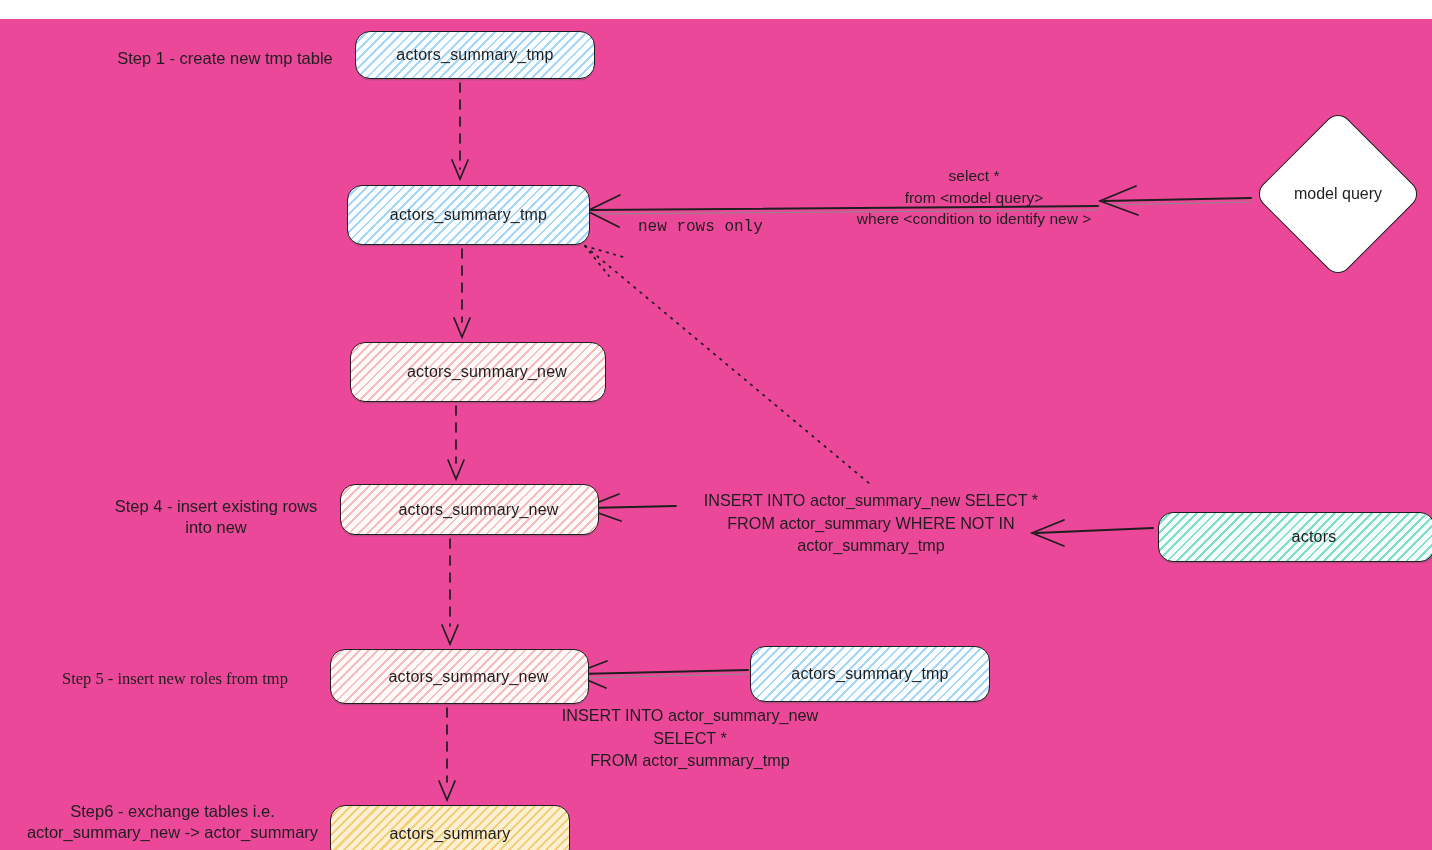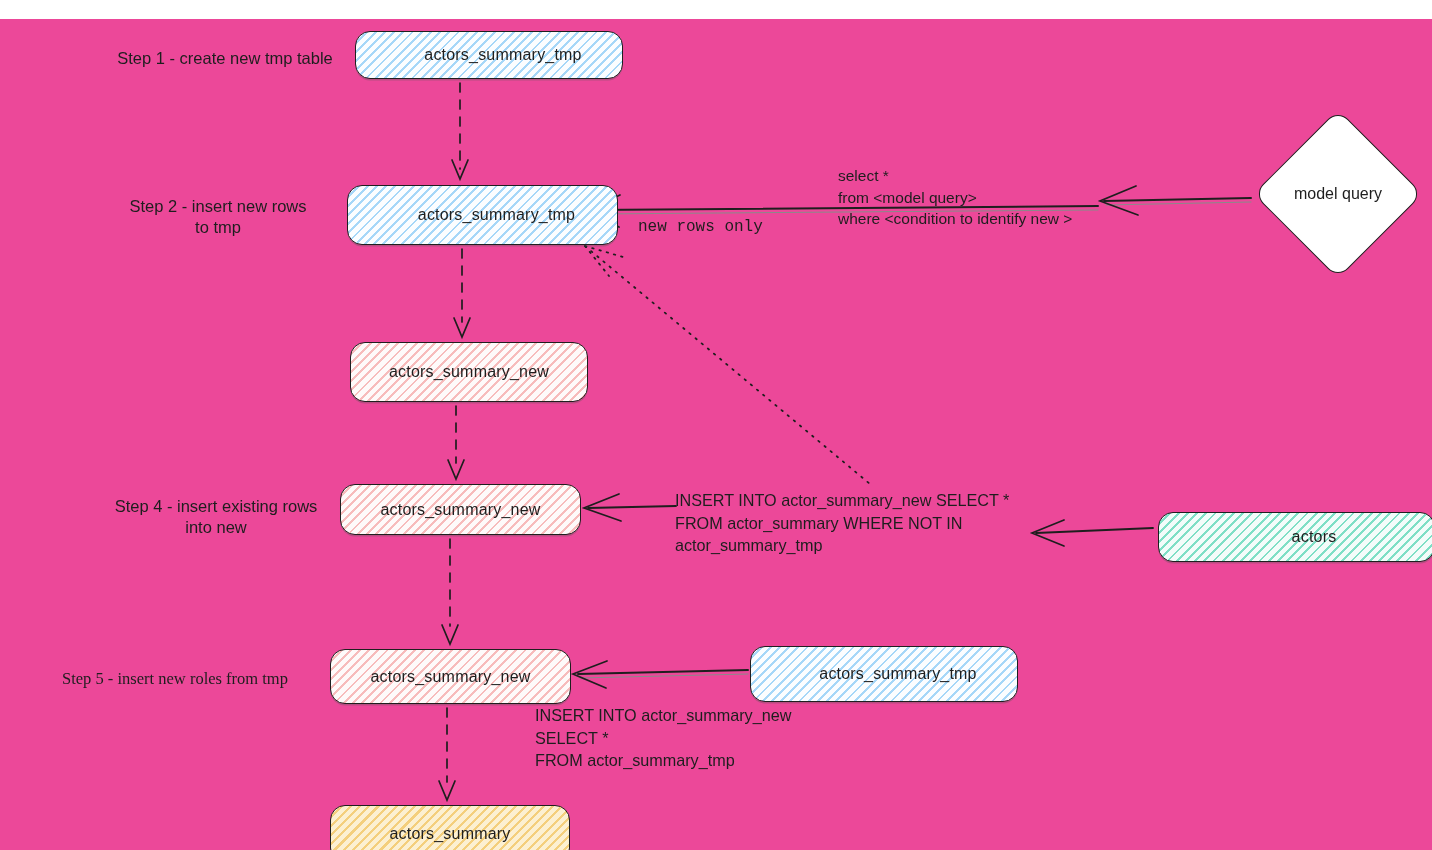--- a/index.html
+++ b/index.html
@@ -7,38 +7,38 @@
     position:relative;width:1432px;height:850px;background:#ec4899;overflow:hidden;
     font-family:"Liberation Sans","DejaVu Sans",sans-serif;color:#1e1e1e;margin-top:19px;
   }
   svg.arrows{position:absolute;left:0;top:0;z-index:1;}
   .node{
     position:absolute;z-index:2;display:flex;align-items:center;justify-content:center;
     border:1.7px solid #1f1f1f;border-radius:15px;
     box-shadow:0 2px 0 -0.5px rgba(90,90,90,0.35);
     font-size:16px;letter-spacing:0.2px;text-align:center;
   }
-  .fill-blue  {background:repeating-linear-gradient(135deg,#a6d7f8 0 2px,#fbfdff 2px 6.5px);padding-left:28px;}
-  .fill-red   {background:repeating-linear-gradient(135deg,#f7bcbc 0 2px,#fefafa 2px 6.5px);}
+  .fill-blue  {background:repeating-linear-gradient(135deg,#a6d7f8 0 2px,#fbfdff 2px 6.5px);}
+  .fill-red   {background:repeating-linear-gradient(135deg,#f7bcbc 0 2px,#fefafa 2px 6.5px);padding-left:18px;}
   .fill-green {background:repeating-linear-gradient(135deg,#7fdfc6 0 2px,#f3fcfa 2px 6.5px);}
   .fill-yellow{background:repeating-linear-gradient(135deg,#f4cf7d 0 2.2px,#fcf0d2 2.2px 6.5px);}
   .diamond{
     position:absolute;z-index:2;width:118px;height:118px;left:1278px;top:115px;
     transform:rotate(45deg);border:1.7px solid #1f1f1f;border-radius:14px;background:#ffffff;
     display:flex;align-items:center;justify-content:center;
   }
   .diamond .inner{transform:rotate(-45deg);font-size:16px;white-space:nowrap;}
   .step-label{
     position:absolute;z-index:2;text-align:center;font-size:16.5px;line-height:21px;
     white-space:pre-line;
   }
   .annot{
     position:absolute;z-index:2;white-space:pre-line;font-size:16px;line-height:21.5px;
   }
-  .annot.center{text-align:left;}
+  .annot.center{text-align:center;}
   .sql{font-size:16.2px;line-height:22.5px;}
 </style>
 </head>
 <body>
 
 <div class="canvas">
 
   <svg class="arrows" width="1432" height="850" viewBox="0 0 1432 850" fill="none" stroke="#1e1e1e" stroke-width="1.7" stroke-linecap="round">
 
     <g>
@@ -91,25 +91,25 @@
     </g>
 
     <g stroke-width="1.8">
       <line x1="585" y1="227" x2="870" y2="465" stroke-dasharray="1.5 6.5"></line>
       <line x1="585" y1="227" x2="623" y2="238" stroke-dasharray="1.5 6"></line>
       <line x1="585" y1="227" x2="609" y2="257" stroke-dasharray="1.5 6"></line>
     </g>
   </svg>
 
   <div class="step-label" style="left:95px;top:29px;width:260px;">Step 1 - create new tmp table</div>
-  <div class="step-label" style="left:108px;top:177px;width:220px;">Step 2 - insert new rows
-to tmp</div>
   <div class="step-label" style="left:96px;top:477px;width:240px;">Step 4 - insert existing rows
 into new</div>
   <div class="step-label" style="left:30px;top:649px;width:290px;font-family:Liberation Serif, serif;">Step 5 - insert new roles from tmp</div>
+  <div class="step-label" style="left:5px;top:782px;width:335px;">Step6 - exchange tables i.e.
+actor_summary_new -&gt; actor_summary</div>
 
   <div class="node fill-blue" style="left:355px;top:12px;width:238px;height:46px;">
     <span>actors_summary_tmp</span>
   </div>
   <div class="node fill-blue" style="left:347px;top:166px;width:241px;height:58px;">
     <span>actors_summary_tmp</span>
   </div>
   <div class="node fill-red" style="left:350px;top:323px;width:236px;height:58px;">
     <span>actors_summary_new</span>
   </div>

